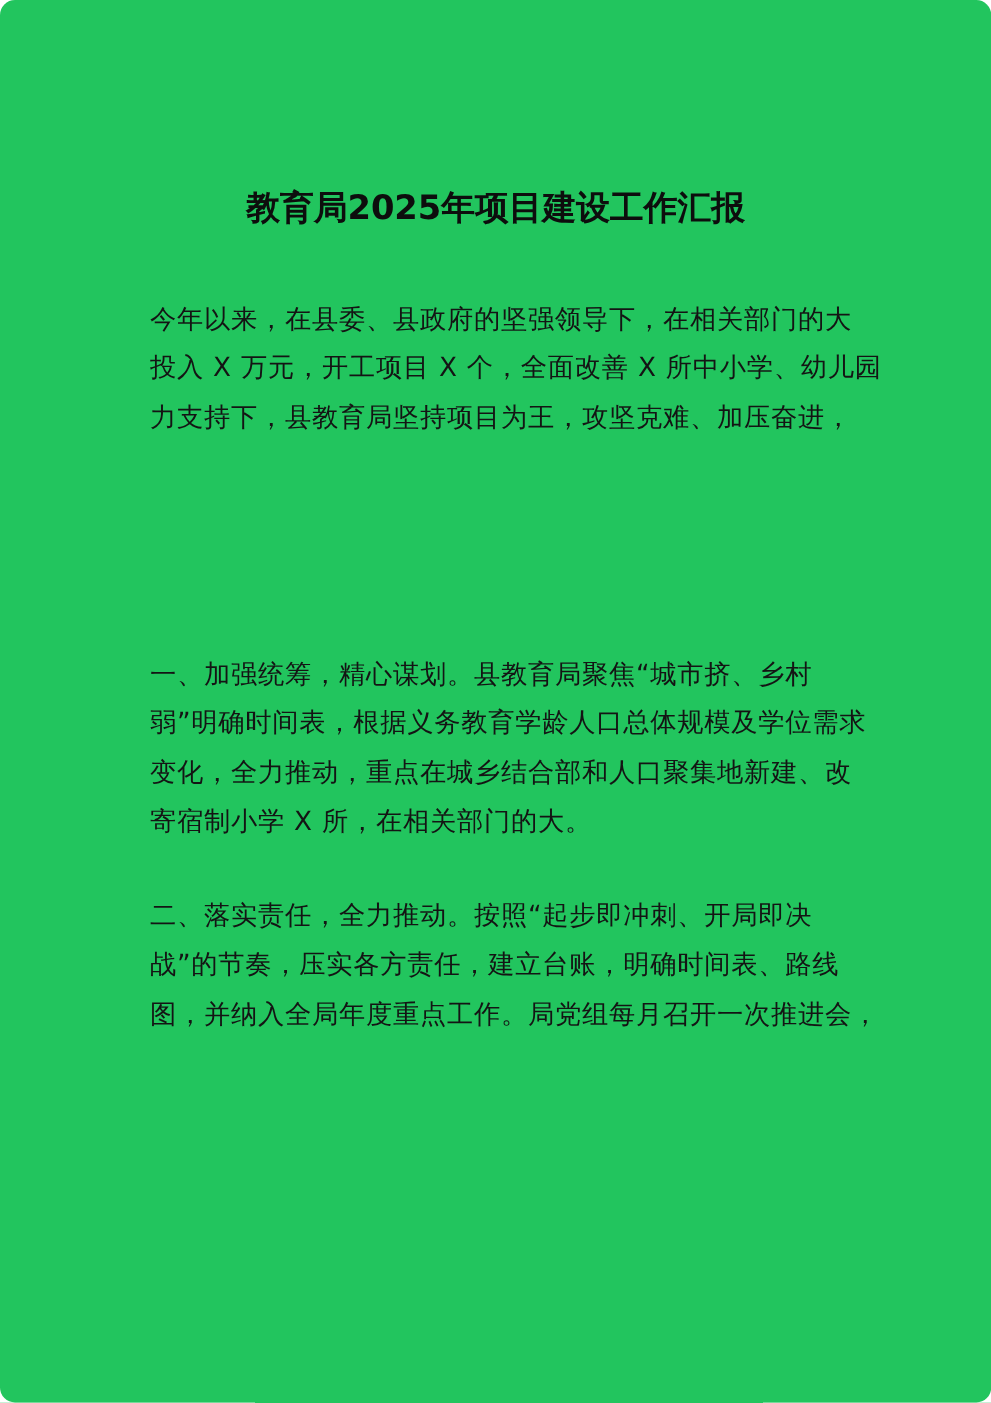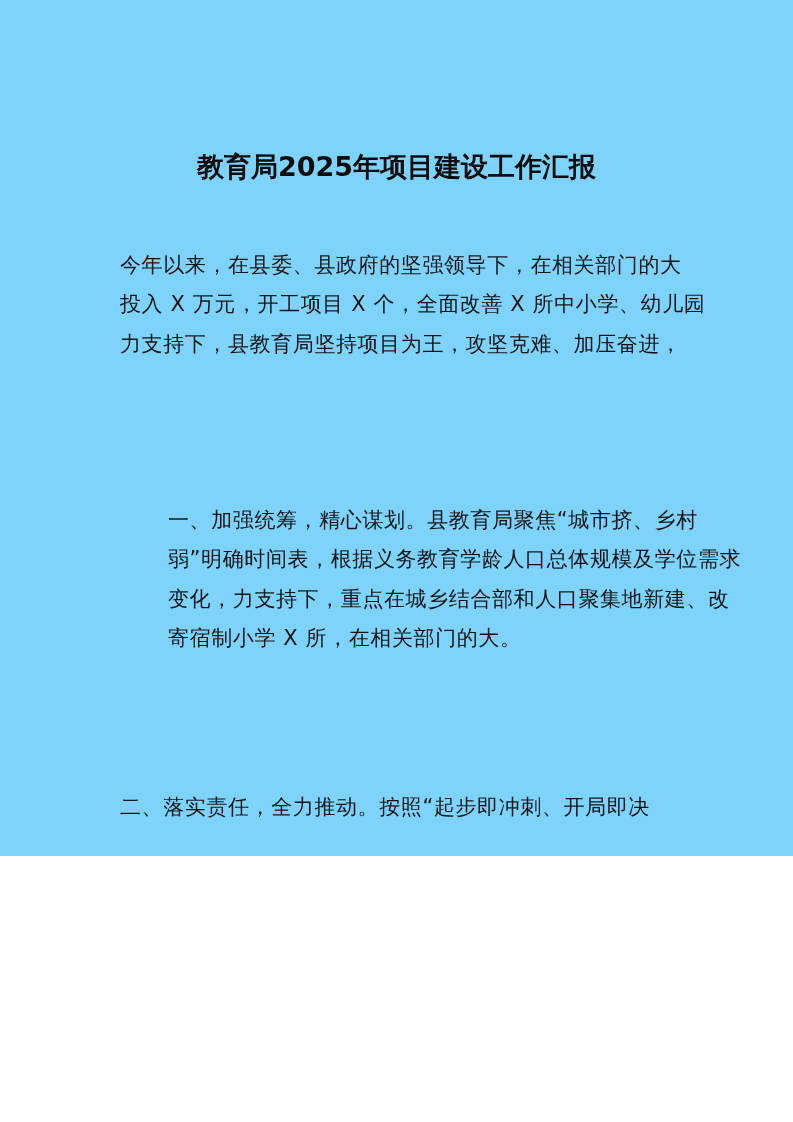--- a/index.html
+++ b/index.html
@@ -12,22 +12,23 @@
       height: 1122px;
       position: relative;
       overflow: hidden;
       font-family: "DejaVu Sans", "Liberation Sans", sans-serif;
       color: #111111;
     }
     .page {
       position: absolute;
       left: 0; top: 0;
       width: 793px;
-      height: 856px;
-      background: #7dd3fc;
+      height: 1122px;
+      background: #22c55e;
+      border-radius: 12px;
     }
     .title {
       position: absolute;
       left: 0;
       width: 793px;
       top: 131px;
       height: 36px;
       line-height: 36px;
       text-align: center;
       font-size: 27px;
@@ -43,41 +44,43 @@
     }
     .line {
       display: block;
       height: 39.3px;
       line-height: 39.3px;
       font-size: 21px;
       white-space: nowrap;
       letter-spacing: 0.6px;
       color: #141414;
     }
-    #para-intro { top: 246px; }
-    #para-section-1 { top: 501px; margin-left: 48px; }
-    #para-section-2 { top: 788px; }
+    #para-intro { top: 236px; }
+    #para-section-1 { top: 520px; }
+    #para-section-2 { top: 713px; }
   </style>
 </head>
 <body>
 
 <div class="page">
 
   <h1 class="title">教育局2025年项目建设工作汇报</h1>
 
   <div class="para" id="para-intro">
     <span class="line">今年以来，在县委、县政府的坚强领导下，在相关部门的大</span>
     <span class="line">投入 X 万元，开工项目 X 个，全面改善 X 所中小学、幼儿园</span>
     <span class="line">力支持下，县教育局坚持项目为王，攻坚克难、加压奋进，</span>
   </div>
 
   <div class="para" id="para-section-1">
     <span class="line">一、加强统筹，精心谋划。县教育局聚焦“城市挤、乡村</span>
     <span class="line">弱”明确时间表，根据义务教育学龄人口总体规模及学位需求</span>
-    <span class="line">变化，力支持下，重点在城乡结合部和人口聚集地新建、改</span>
+    <span class="line">变化，全力推动，重点在城乡结合部和人口聚集地新建、改</span>
     <span class="line">寄宿制小学 X 所，在相关部门的大。</span>
   </div>
 
   <div class="para" id="para-section-2">
     <span class="line">二、落实责任，全力推动。按照“起步即冲刺、开局即决</span>
+    <span class="line">战”的节奏，压实各方责任，建立台账，明确时间表、路线</span>
+    <span class="line">图，并纳入全局年度重点工作。局党组每月召开一次推进会，</span>
   </div>
 
 </div>
 
 </body></html>

